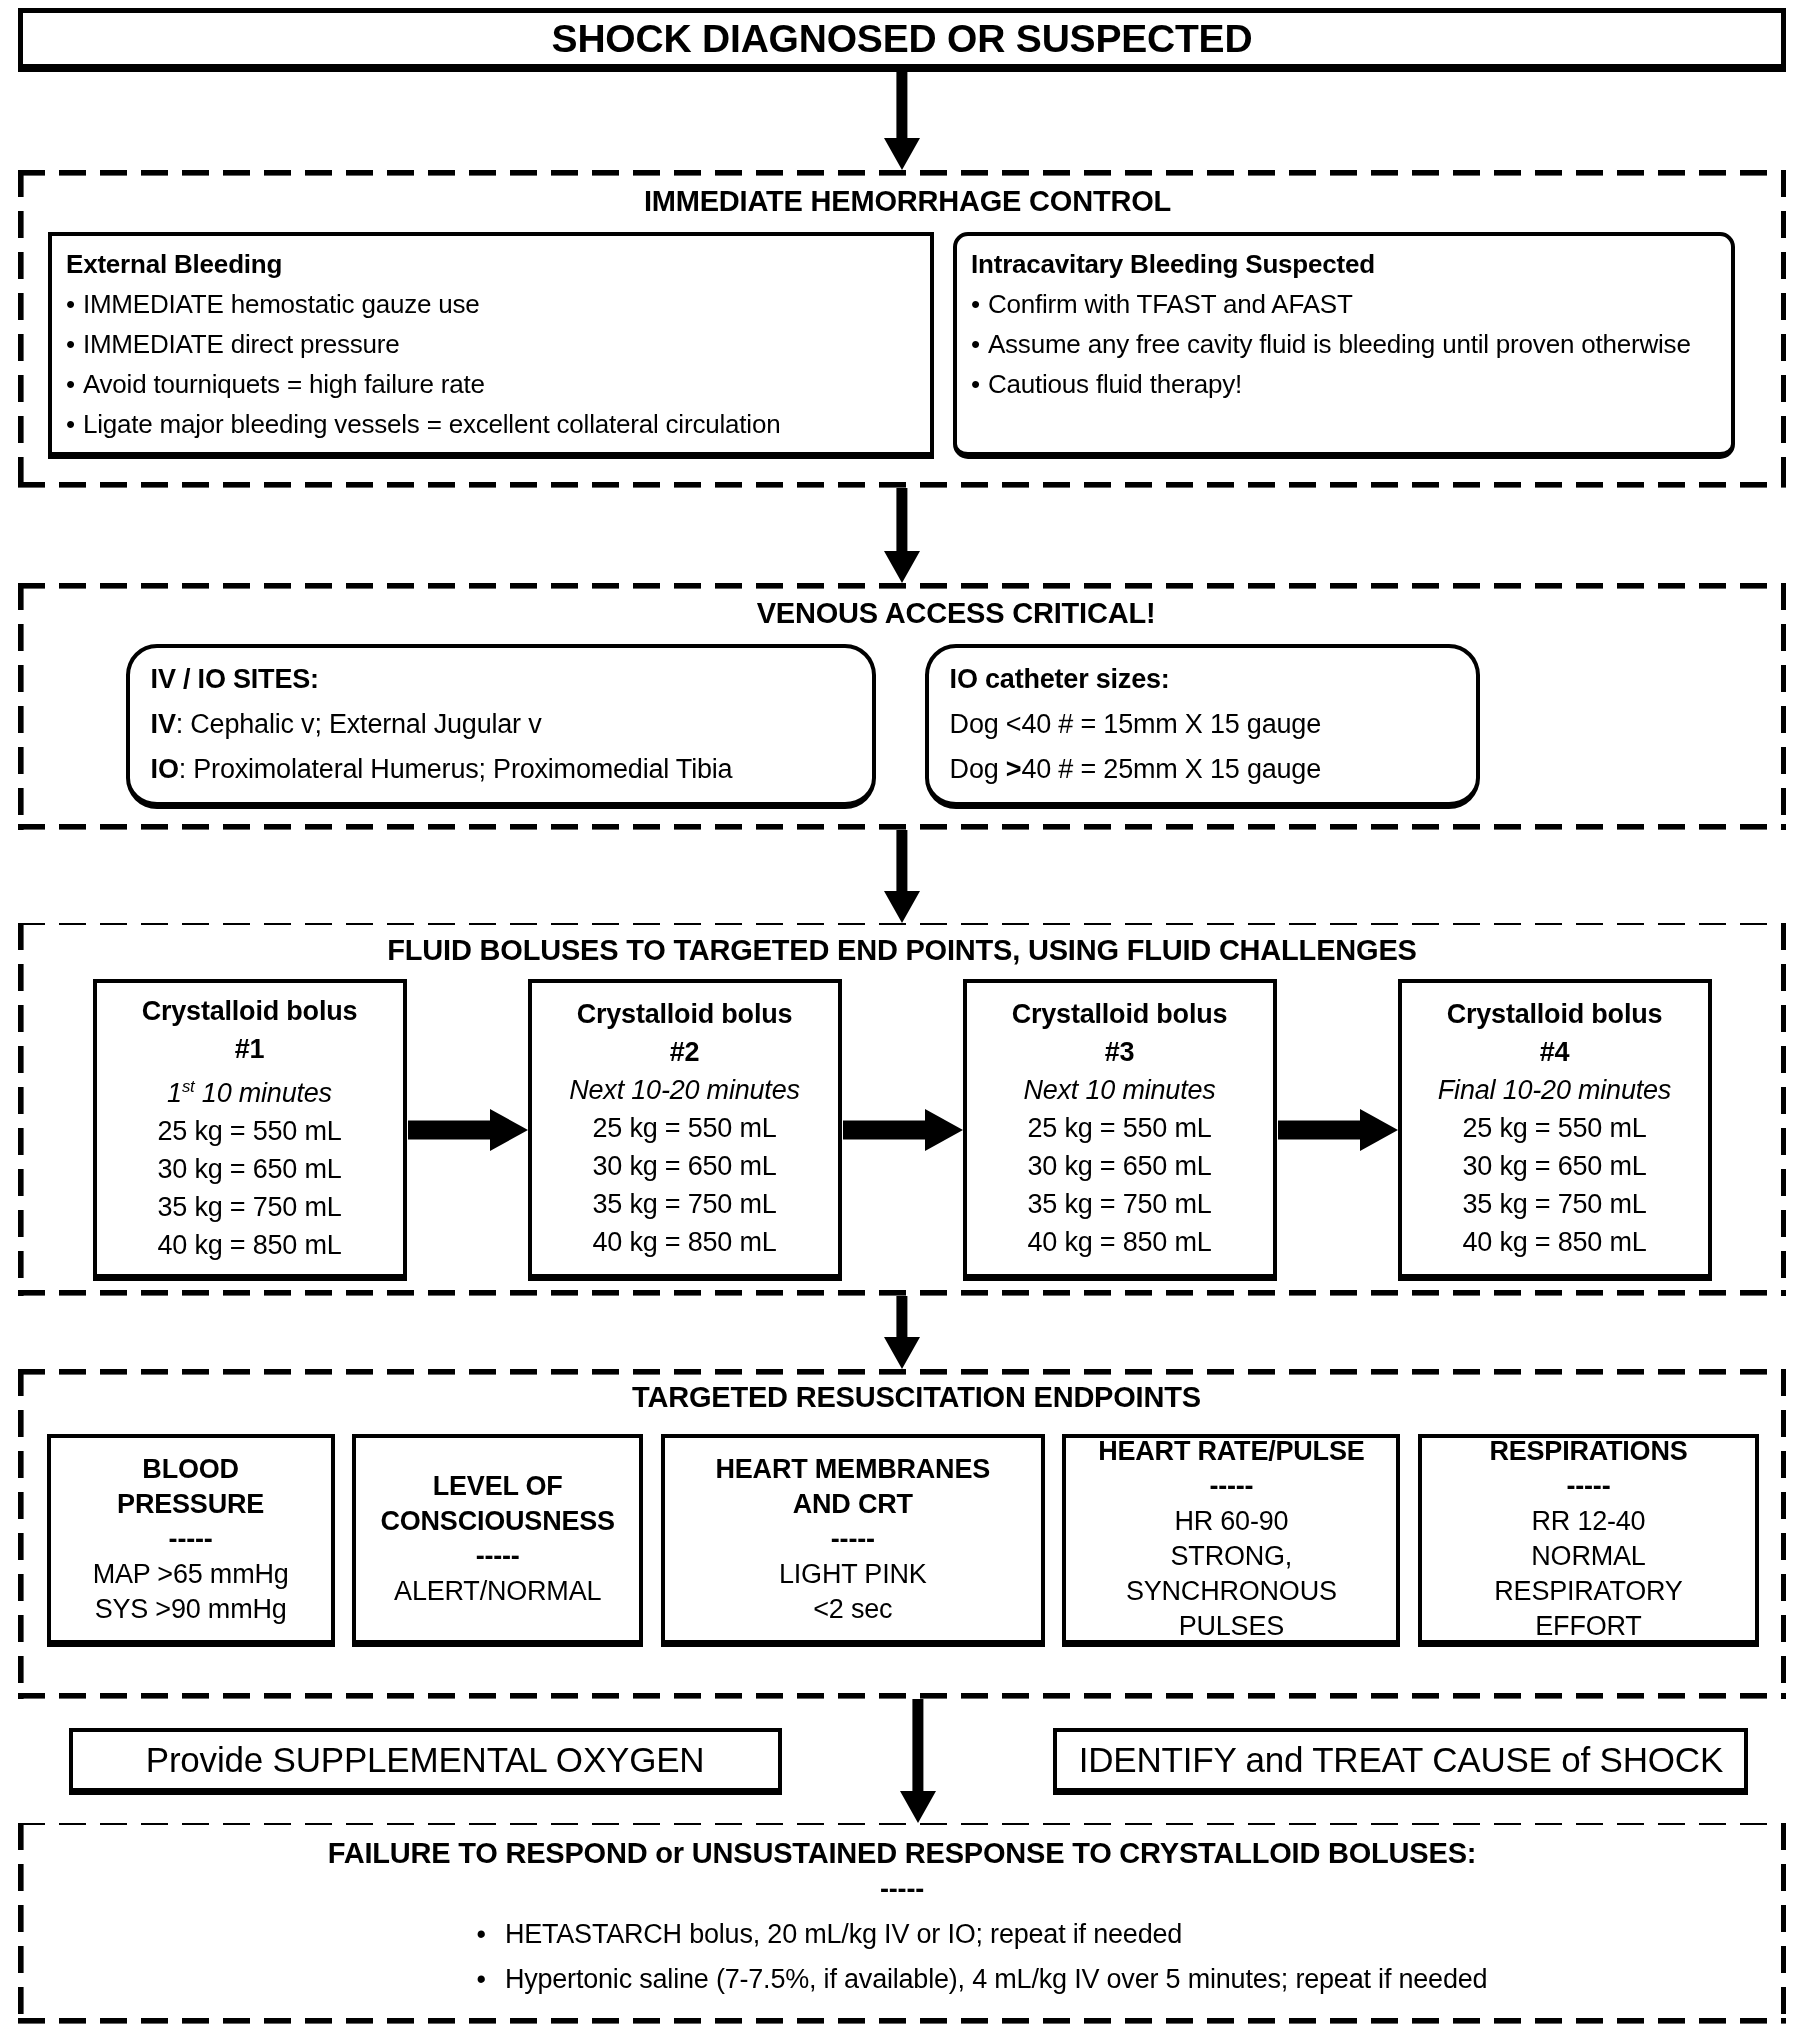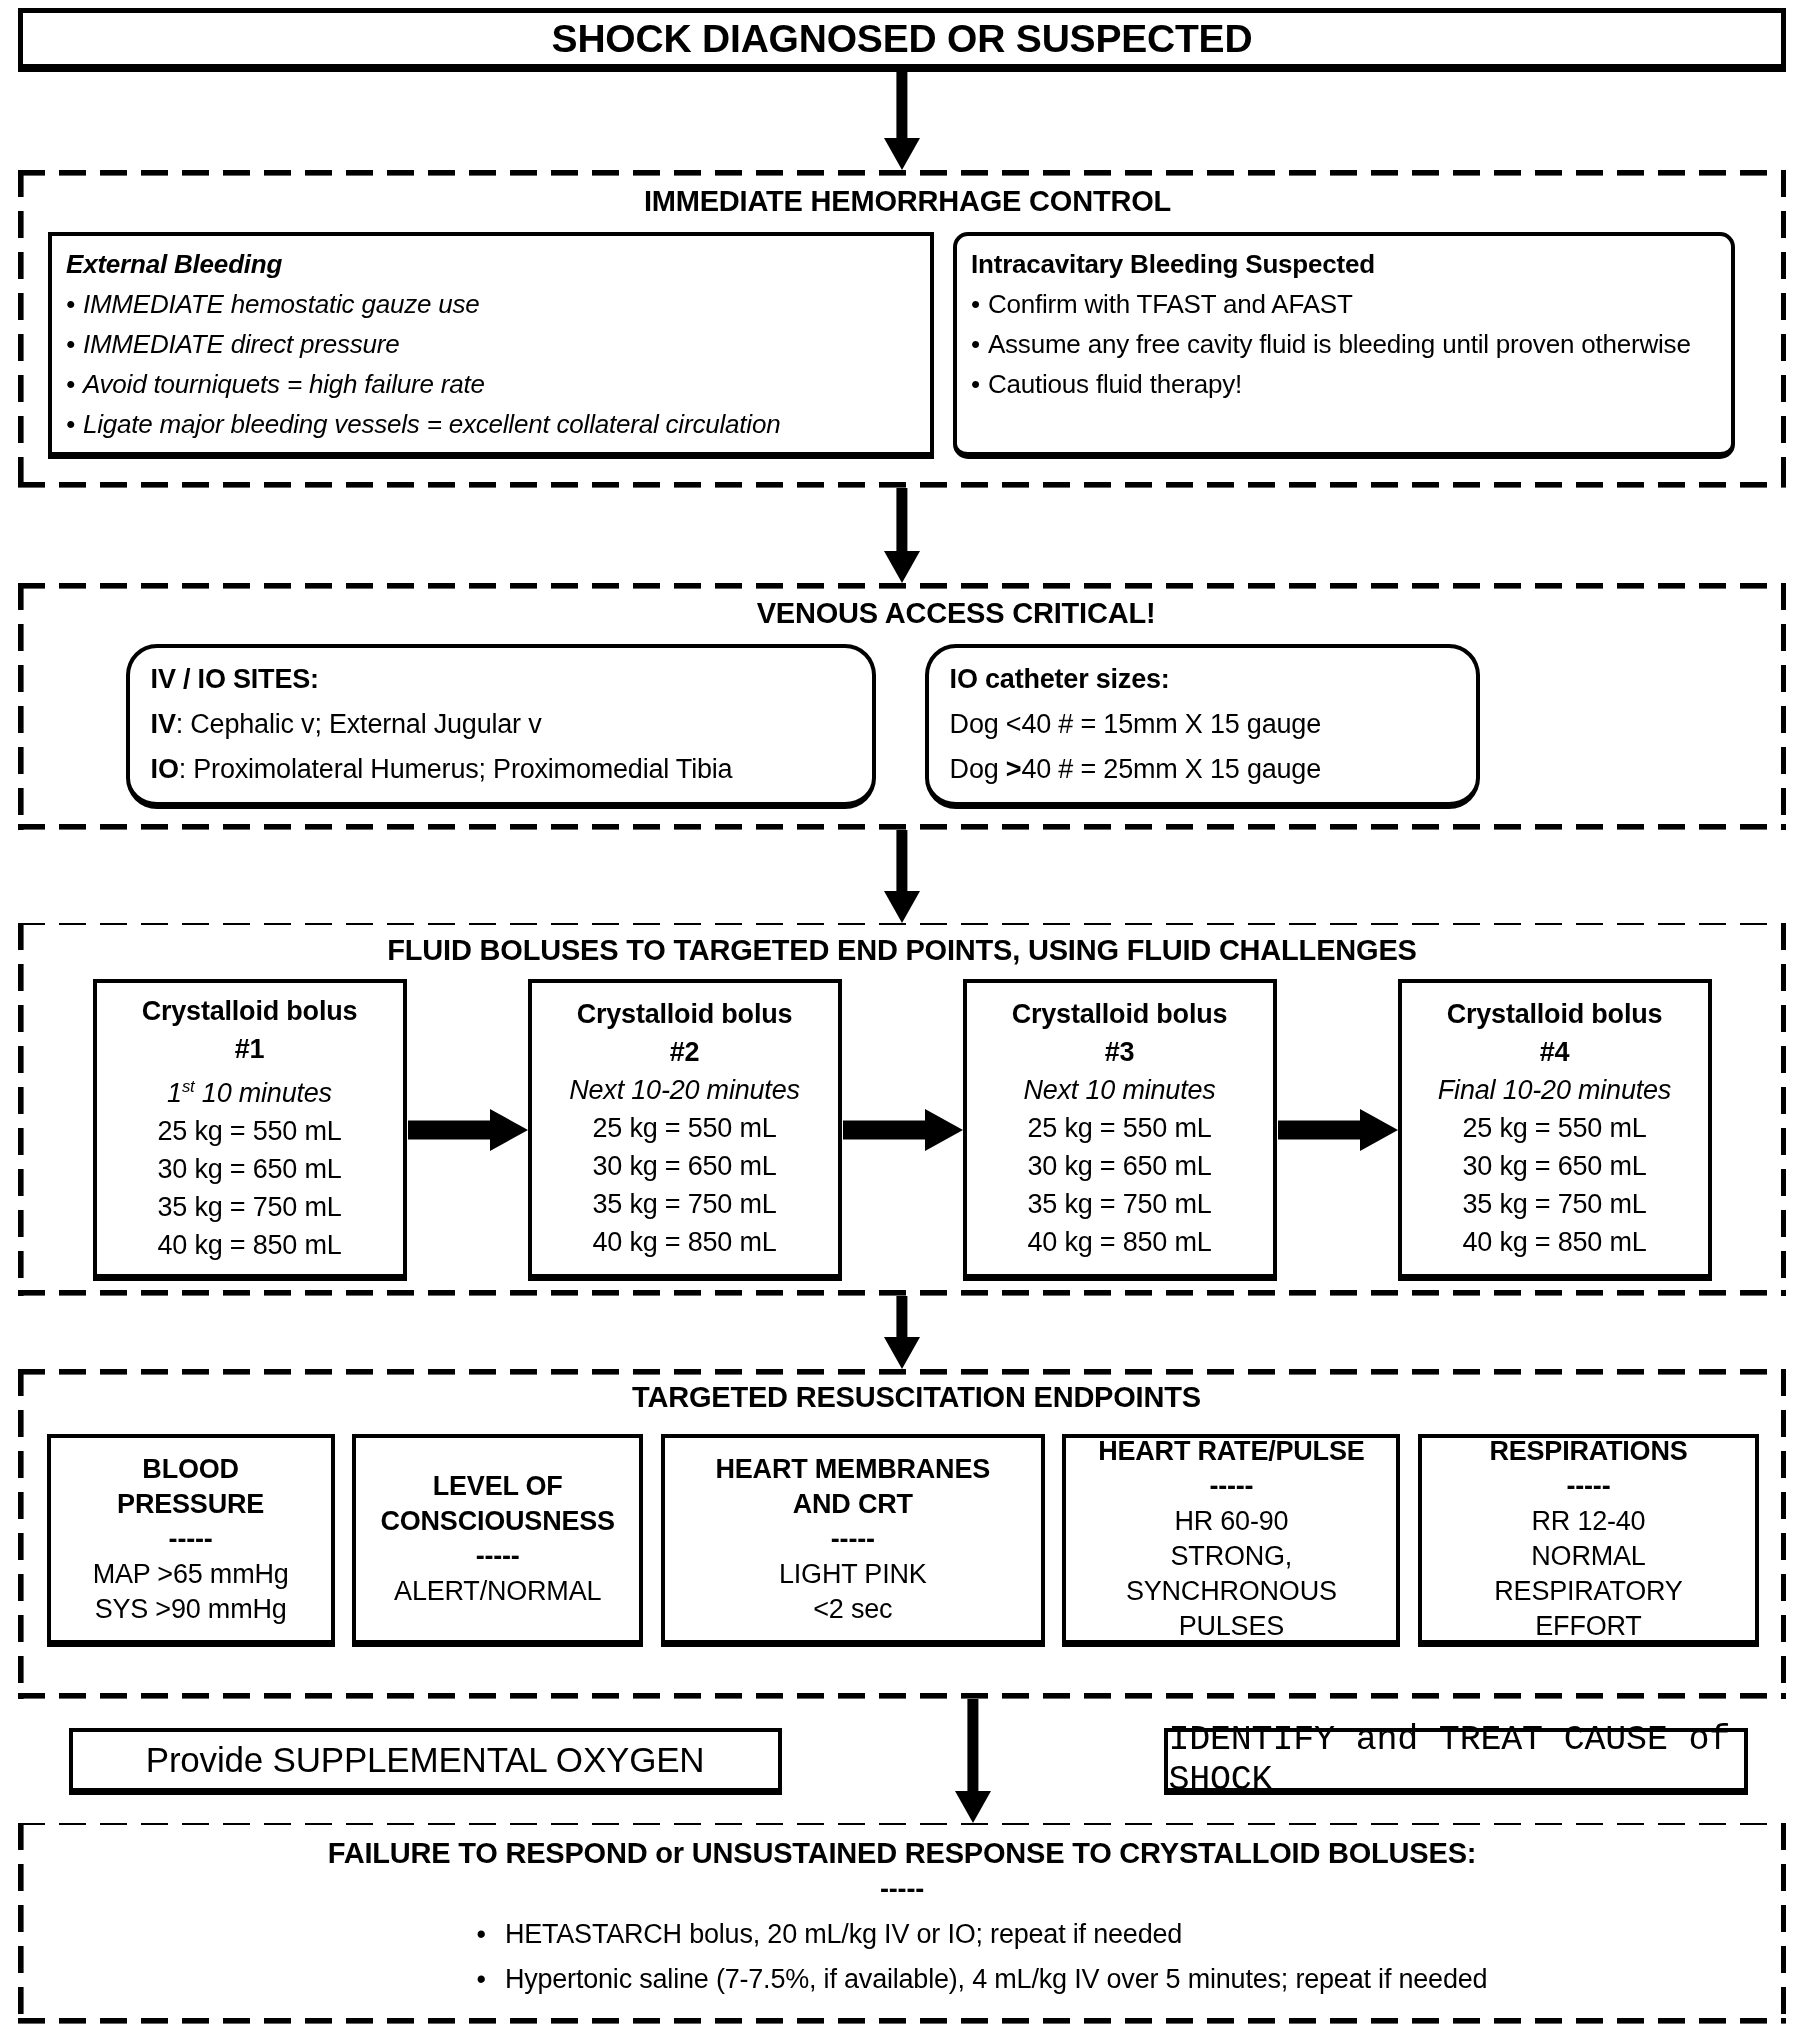--- a/index.html
+++ b/index.html
@@ -60,21 +60,21 @@
     border:4.8px solid #000;border-bottom-width:7.2px;
     box-sizing:border-box;background:#fff;
   }
   .box-title{font-weight:bold;}
   .bullet{padding-left:29px;text-indent:-29px;}
   .bullet::before{content:"\2022";margin-right:8px;}
   
   .sec-hem{height:318px;padding:14.4px 19px 0 30px;}
   .hem-row{display:flex;gap:19px;}
   .hem-box{padding:8px 9.6px 8px 14.4px;font-size:26px;line-height:40px;}
-  .hem-left{width:886px;font-style:italic;}
+  .hem-left{width:886px;}
   .hem-right{width:782px;border-radius:15px;}
   
   .sec-ven{height:247px;padding:12.8px 0 0 108px;}
   .ven-row{display:flex;gap:49px;}
   .ven-box{padding:9.6px 21px;font-size:27px;line-height:45px;border-radius:31px;}
   .ven-left{width:750px;}
   .ven-right{width:555px;}
   
   .sec-fluid{height:373px;padding-top:9.6px;}
   .sec-fluid .sec-title{margin-bottom:11.2px;}
@@ -114,21 +114,21 @@
   .actions-row{
     height:124px;margin:0 17.6px;
     display:flex;align-items:center;
     padding:0 38px 0 51px;box-sizing:border-box;
   }
   .action-box{
     height:67px;display:flex;align-items:center;justify-content:center;
     font-size:35px;
   }
   .action-left{width:713px;}
-  .action-right{width:584px;font-family:Liberation Mono, monospace;}
+  .action-right{width:695px;}
   .arrow-slot{flex:1;align-self:stretch;display:flex;justify-content:center;}
   
   .sec-fail{height:201px;padding-top:12.8px;text-align:center;}
   .sec-fail .sec-title{margin-bottom:0;line-height:34px;}
   .fail-sep{font-weight:bold;font-size:27px;line-height:29px;margin-top:4.8px;}
   .fail-list{
     display:inline-block;text-align:left;margin-top:8px;
     transform:translateX(80px);
     font-size:27px;line-height:45px;
   }

